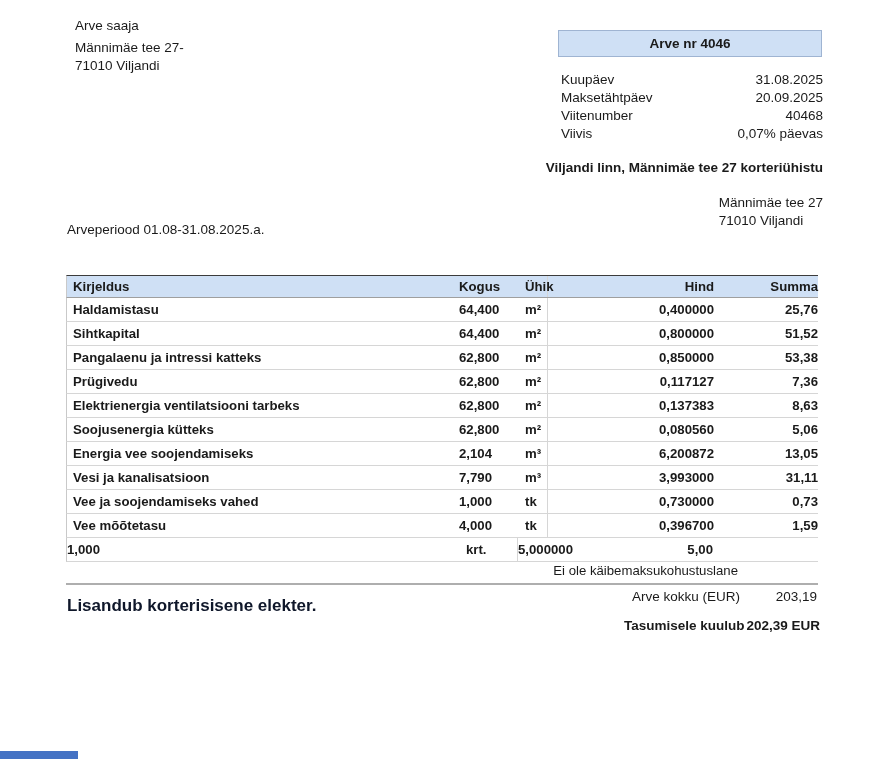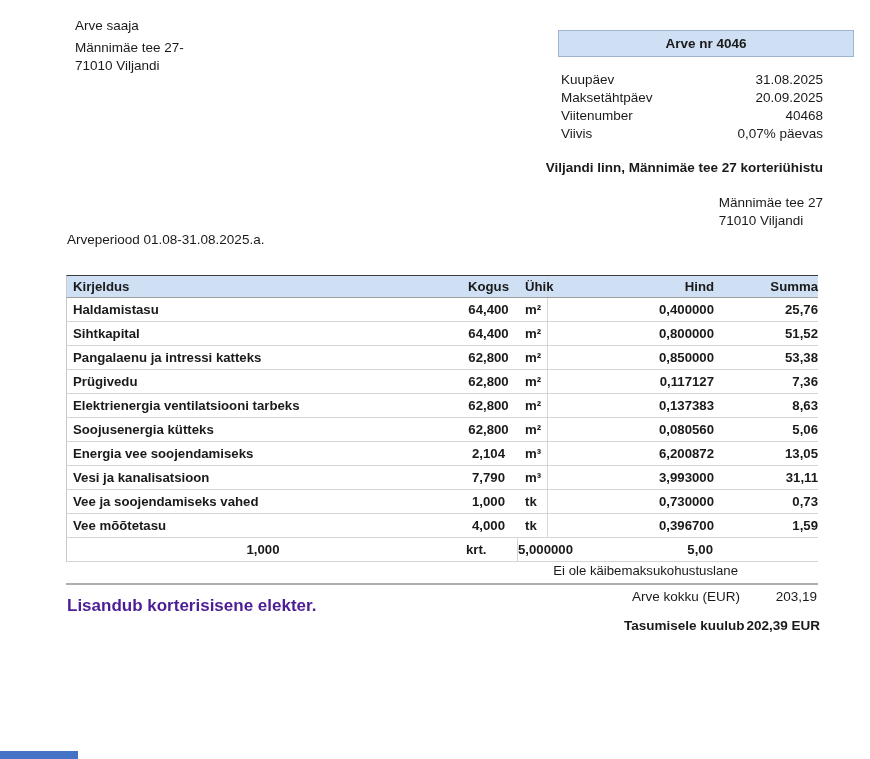--- a/index.html
+++ b/index.html
@@ -6,57 +6,57 @@
   .page {
     position:relative; width:870px; height:759px; background:#ffffff;
     font-family:"Liberation Sans", sans-serif; color:#1a1a1a; font-size:13.5px;
     overflow:hidden;
   }
   
   .recipient { position:absolute; left:75px; top:17px; line-height:18px; }
   .recipient .r-label { margin-bottom:4px; }
   
   .invoice-box {
-    position:absolute; left:558px; top:30px; width:296px; height:27px;
+    position:absolute; left:558px; top:30px; width:264px; height:27px;
     box-sizing:border-box; background:#cfe0f5; border:1px solid #9fb4d2;
     text-align:center; font-weight:bold; line-height:25px; font-size:13.5px;
   }
   
   .meta { position:absolute; left:561px; top:71px; width:262px; }
   .meta-row { display:flex; justify-content:space-between; height:18px; line-height:18px; }
   
   .issuer-name { position:absolute; right:47px; top:160px; font-weight:bold; }
   .issuer-address { position:absolute; right:47px; top:194px; text-align:left; line-height:18px; }
   
-  .period { position:absolute; left:67px; top:232px; }
+  .period { position:absolute; left:67px; top:222px; }
   
   .invoice-table { position:absolute; left:66px; top:275px; width:752px; font-size:13.2px;font-weight:bold; }
   .t-row {
     display:grid; grid-template-columns:392px 59px 30px 166px 105px;
     align-items:center; height:24px; box-sizing:border-box;
     border-bottom:1px solid #d6d6d6; border-left:1px solid #c9c9c9;
   }
   .t-head {
     background:#cfe0f5; height:23px;
     border-top:1px solid #3c3c3c; border-bottom:1px solid #9f9f9f;
   }
   .c-desc { padding-left:6px; text-align:left; overflow:hidden; white-space:nowrap; }
-  .c-qty  { text-align:center; }
+  .c-qty  { text-align:left; }
   .c-unit {
     box-sizing:border-box; height:100%; display:flex; align-items:center;
     padding-left:7px; border-right:1px solid #d6d6d6;
   }
   .c-hind { text-align:right; }
   .c-summa { text-align:right; padding-right:1px; }
   
   .vat-note { position:absolute; right:132px; top:563px; font-size:13.2px; }
   .totals-rule { position:absolute; left:66px; top:583px; width:752px; height:2px; background:#aeaeae; }
   .total-label { position:absolute; right:130px; top:589px; }
   .total-value { position:absolute; right:53px; top:589px; }
-  .extra-note { position:absolute; left:67px; top:596px; font-size:17px; font-weight:bold; color:#4c1d95; }
+  .extra-note { position:absolute; left:67px; top:596px; font-size:17px; font-weight:bold; color:#0f172a; }
   .due-line { position:absolute; right:50px; top:618px; font-weight:bold; display:flex; gap:2px; }
   .bottom-bar { position:absolute; left:0; top:751px; width:78px; height:8px; background:#4472c4; }
 </style>
 </head>
 <body>
 
 <div class="page">
 
   <div class="recipient">
     <div class="r-label">Arve saaja</div>

